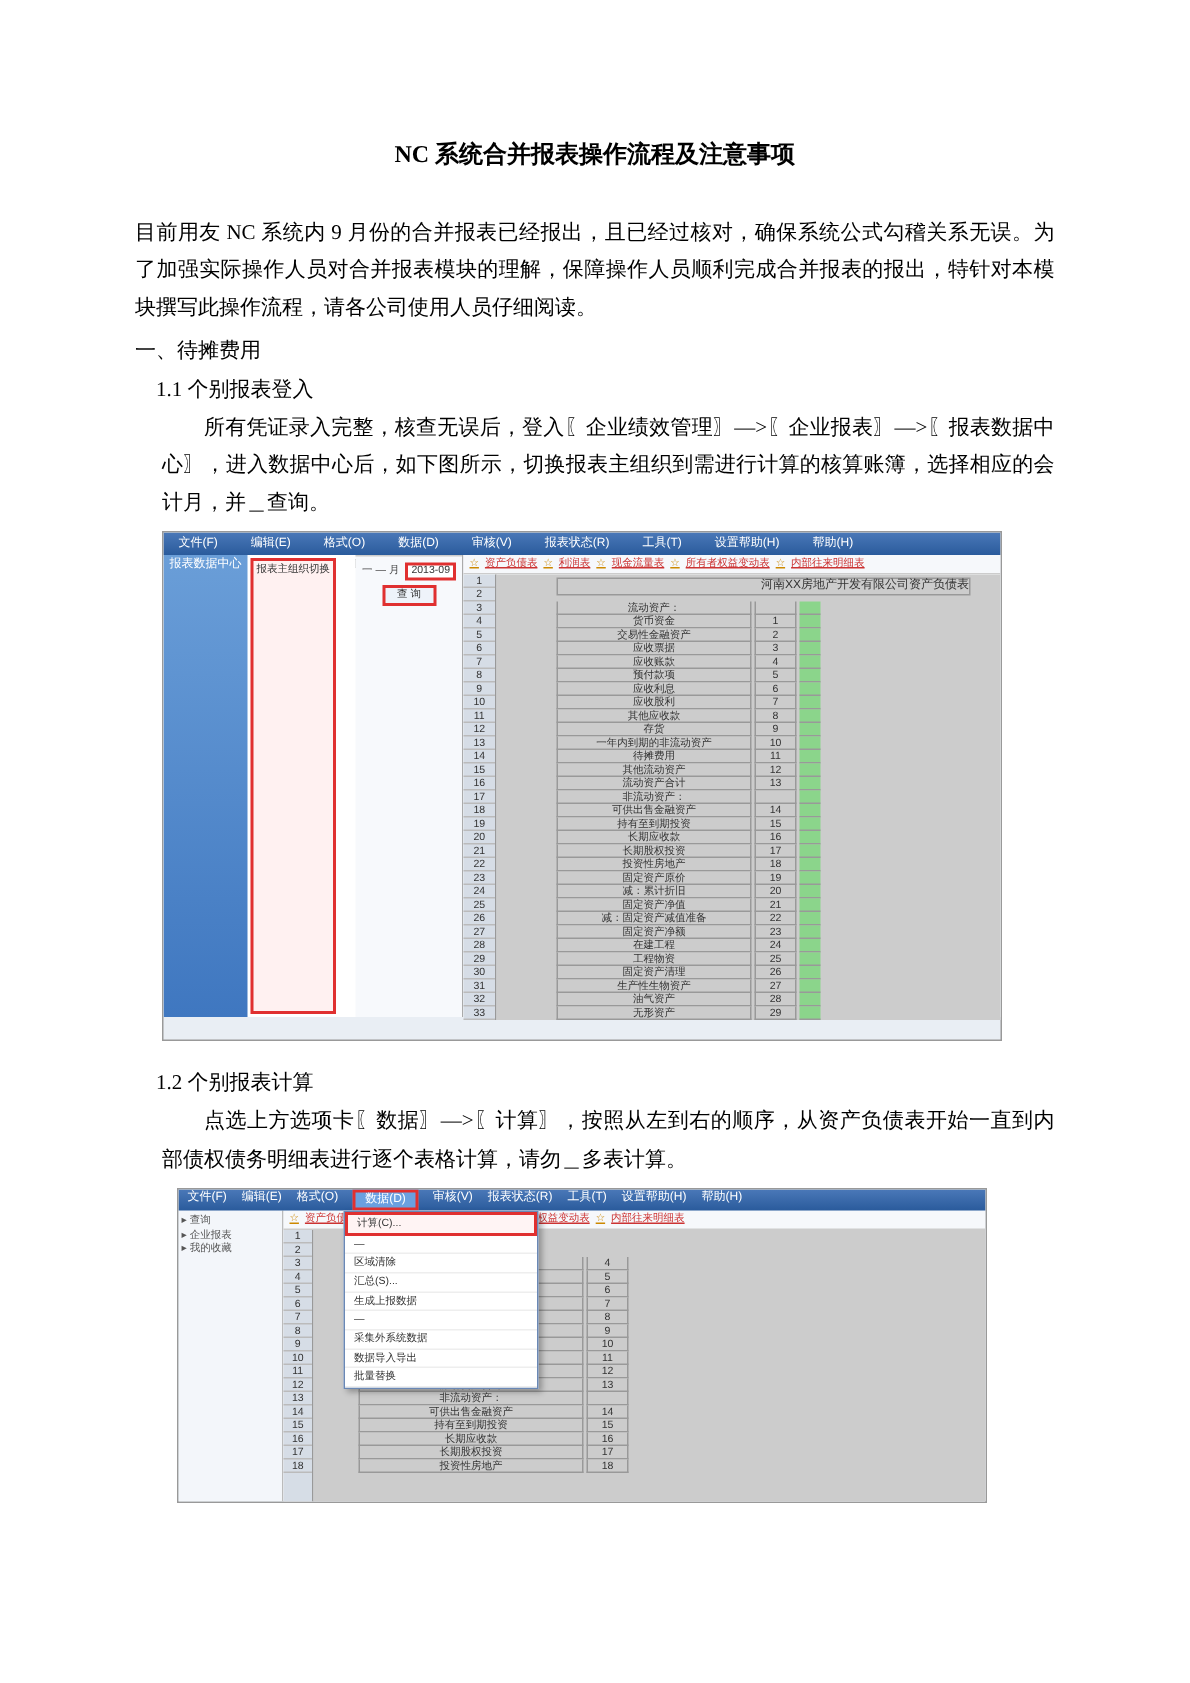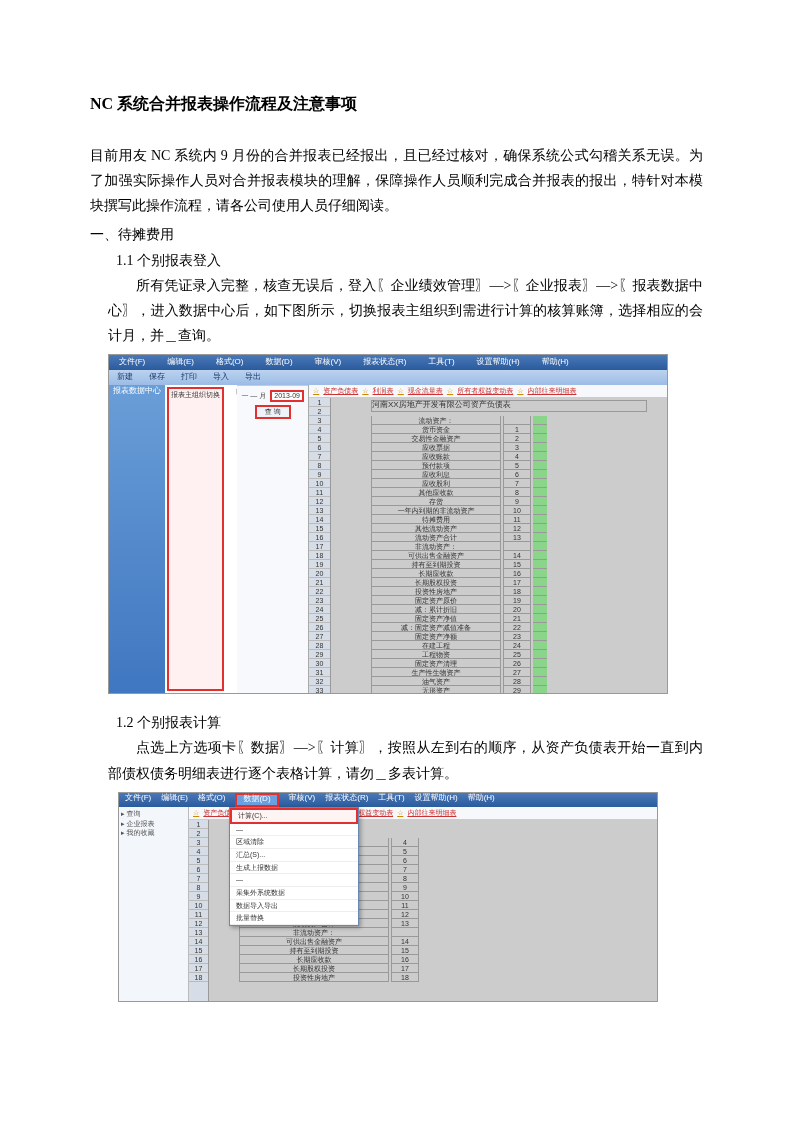--- a/index.html
+++ b/index.html
@@ -7,35 +7,35 @@
     width: 793px;
     height: 1122px;
     background: #fff;
     font-family: "SimSun", "宋体", serif;
     font-size: 14px;
     color: #000;
     padding: 90px 90px 40px 90px;
     line-height: 1.8;
   }
   .title {
-    text-align: left;
+    text-align: center;
     font-size: 16px;
     margin-bottom: 24px;
   }
   .para {
     text-align: justify;
     margin-bottom: 4px;
   }
   .section-h1 {
     font-size: 14px;
     margin-top: 4px;
   }
   .section-h2 {
     font-size: 14px;
-    margin-left: 26px;
+    margin-left: 14px;
     font-weight: normal;
   }
   .body-text {
     margin-left: 18px;
     text-indent: 2em;
     text-align: justify;
   }
 
   
   .shot {
@@ -158,21 +158,21 @@
     flex: 1;
     position: relative;
     background: #ccc;
     overflow: hidden;
   }
   .sheet-title {
     position: absolute;
     top: 2px; left: 40px; right: 20px;
     height: 12px;
     background: #ccc;
-    text-align: left;
+    text-align: right;
     font-size: 8px;
     color: #333;
     border: 1px solid #999;
   }
   .sheet-col {
     position: absolute;
     top: 18px; left: 40px;
     width: 130px;
     background: #ccc;
     font-size: 7px;
@@ -277,27 +277,20 @@
   <div class="menubar" id="mb1">
       <span>文件(F)</span>
       <span>编辑(E)</span>
       <span>格式(O)</span>
       <span>数据(D)</span>
       <span>审核(V)</span>
       <span>报表状态(R)</span>
       <span>工具(T)</span>
       <span>设置帮助(H)</span>
       <span>帮助(H)</span>
-    </div>
-  <div class="toolbar2" id="tb1">
-      <span>新建</span>
-      <span>保存</span>
-      <span>打印</span>
-      <span>导入</span>
-      <span>导出</span>
     </div>
   <div class="shot1-body">
     <div class="leftpanel">
       <div class="lp-header">报表数据中心</div>
       <div class="lp-red">报表主组织切换</div>
       <div class="tree" id="tree1">
         <div class="n1">▣ <span>所有  报表中心(已选:0)</span></div>
       <div class="n2"><span class="bullet">◆</span> 001 河南XX有限公司</div>
           <div class="n2"><span class="bullet">◆</span> 002 河南XX置业有限公司</div>
           <div class="n2"><span class="bullet">◆</span> 003 河南XX建设有限公司</div>

